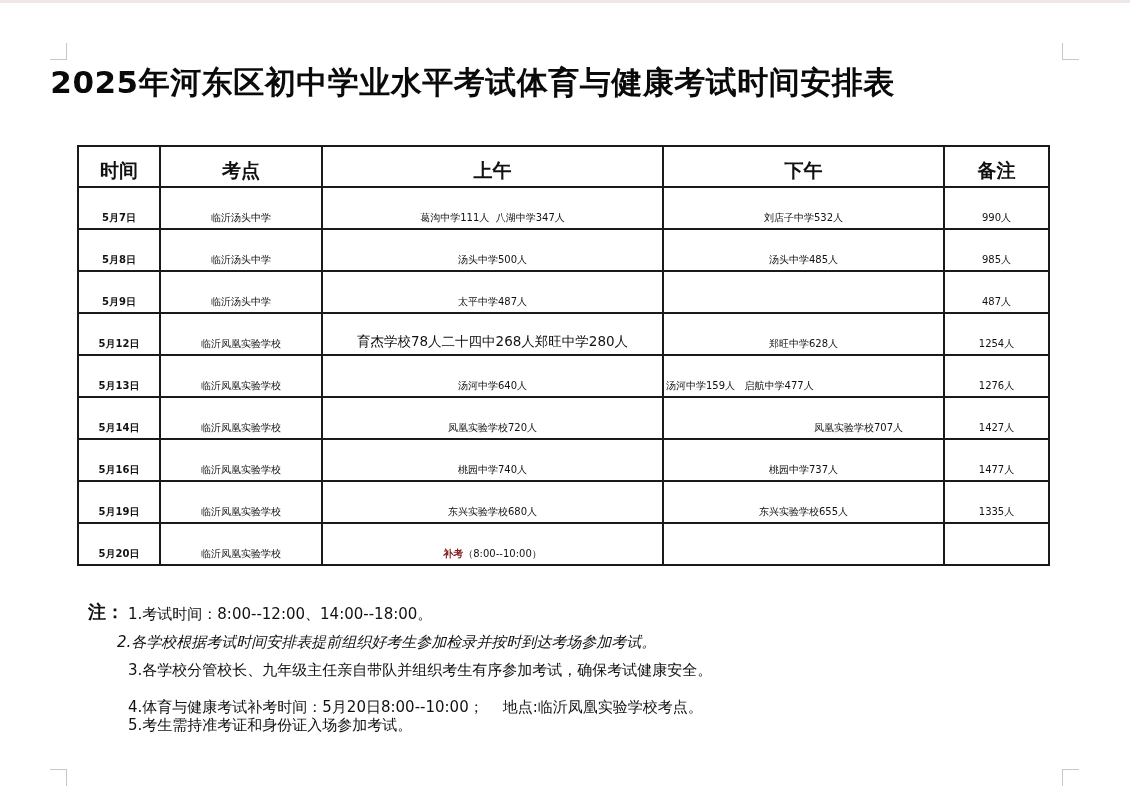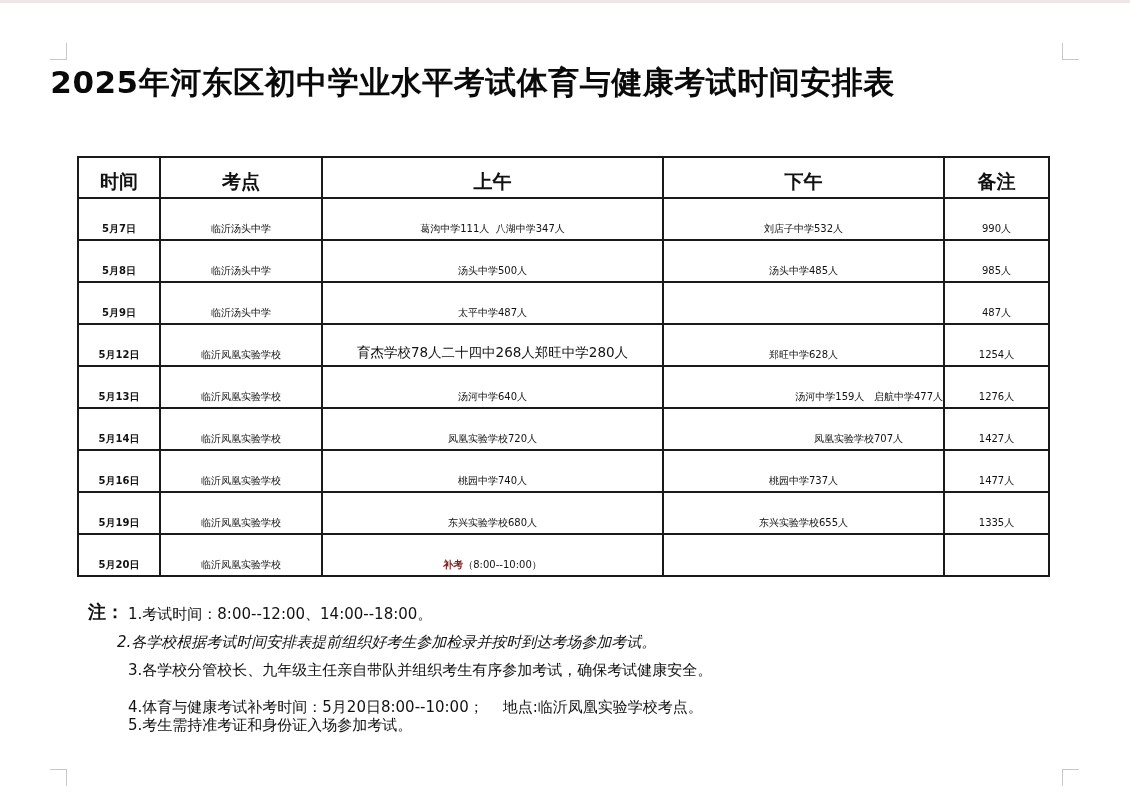--- a/index.html
+++ b/index.html
@@ -11,33 +11,33 @@
   .corner { position:absolute; width:16px; height:16px; }
   .c-tl { left:50px; top:43px; border-right:1px solid #c8c8c8; border-bottom:1px solid #c8c8c8; }
   .c-tr { left:1062px; top:43px; border-left:1px solid #c8c8c8; border-bottom:1px solid #c8c8c8; }
   .c-bl { left:50px; top:769px; border-right:1px solid #c8c8c8; border-top:1px solid #c8c8c8; }
   .c-br { left:1062px; top:769px; border-left:1px solid #c8c8c8; border-top:1px solid #c8c8c8; }
   .title {
     position:absolute; left:0; width:945px; top:62px; text-align:center;
     font-size:31px; font-weight:bold; letter-spacing:0.5px; color:#0a0a0a;
   }
   table.sched {
-    position:absolute; left:77px; top:156px; border-collapse:collapse;
+    position:absolute; left:77px; top:145px; border-collapse:collapse;
     table-layout:fixed; width:860px;border-radius:8px;
   }
   table.sched td, table.sched th {
     border:2px solid #1a1a1a; height:37px; padding:0; text-align:center;
     vertical-align:bottom; padding-bottom:3px; font-size:10px; white-space:nowrap; overflow:hidden;
   }
   table.sched th { font-size:19px; font-weight:bold; vertical-align:bottom; padding-bottom:2px; }
   .col-date { width:82px; } .col-venue { width:162px; } .col-am { width:341px; }
   .col-pm { width:281px; } .col-note { width:105px; }
   td.date { font-weight:bold; font-size:15px; }
   td.pm.right { text-align:right; padding-right:40px; }
-  td.pm.left { text-align:right; padding-left:2px; }
+  td.pm.left { text-align:left; padding-left:2px; }
   td.am.small { font-size:13.5px; }
   .makeup { color:#7f1d1d; font-weight:bold; }
   .notes { position:absolute; left:88px; top:600px; font-size:15px; line-height:28px; }
   .notes .lead { font-weight:bold; font-size:18px; }
   .note-line { position:absolute; white-space:nowrap; }
 </style>
 </head>
 <body>
 
 <div class="topband"></div>

